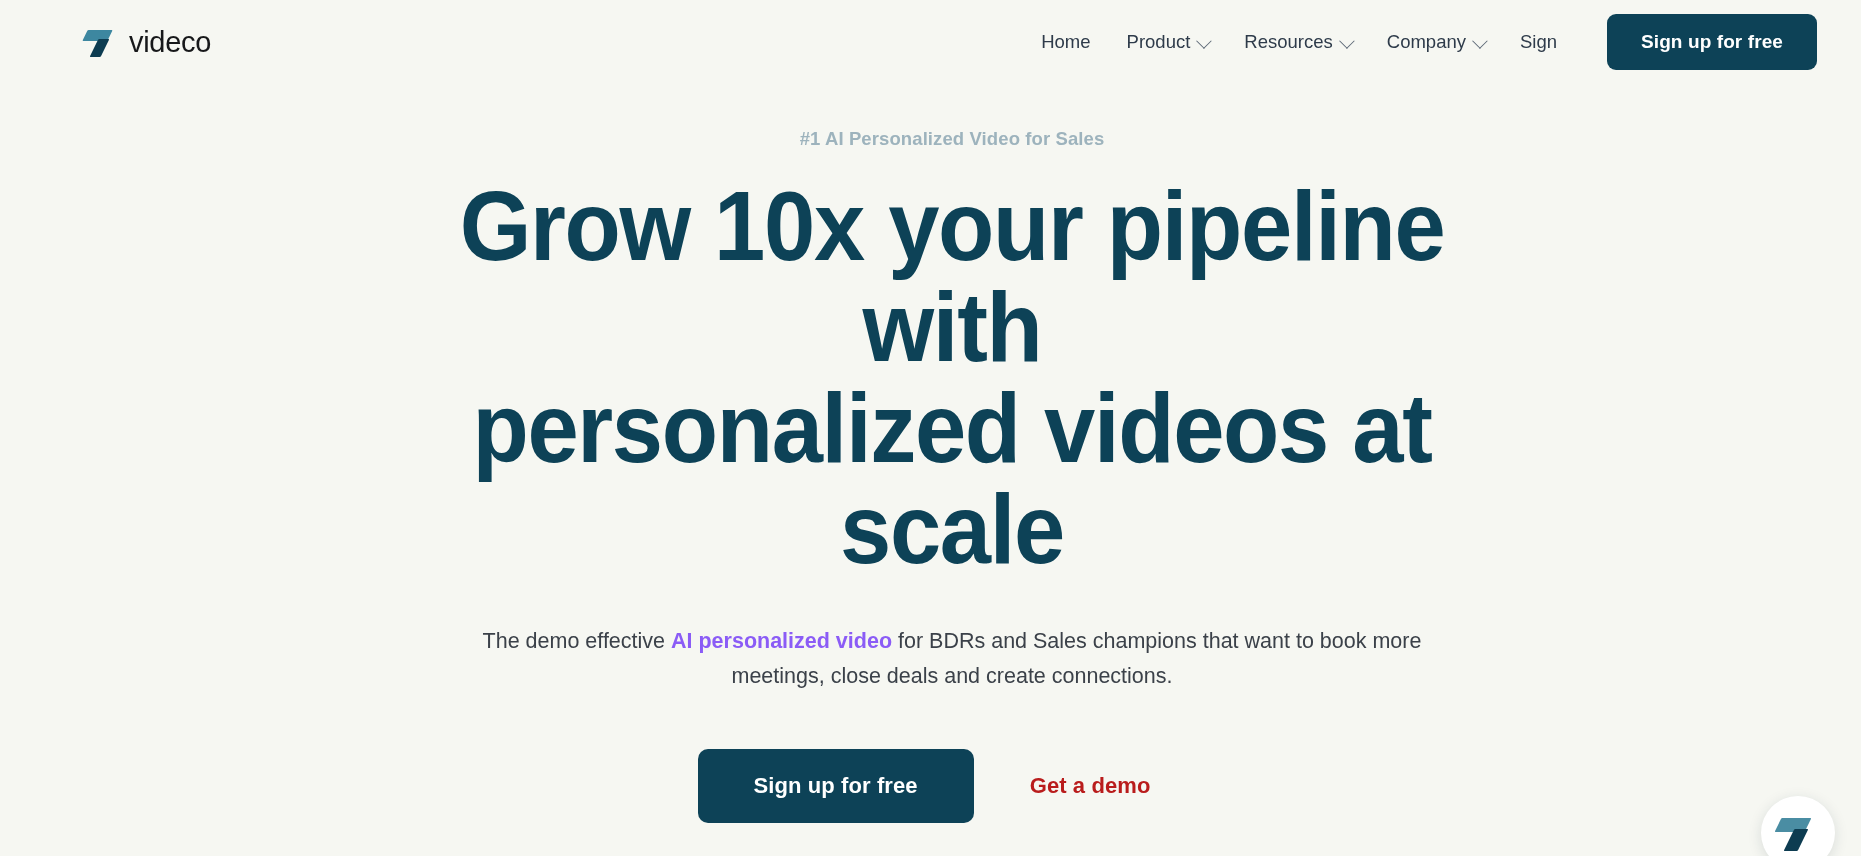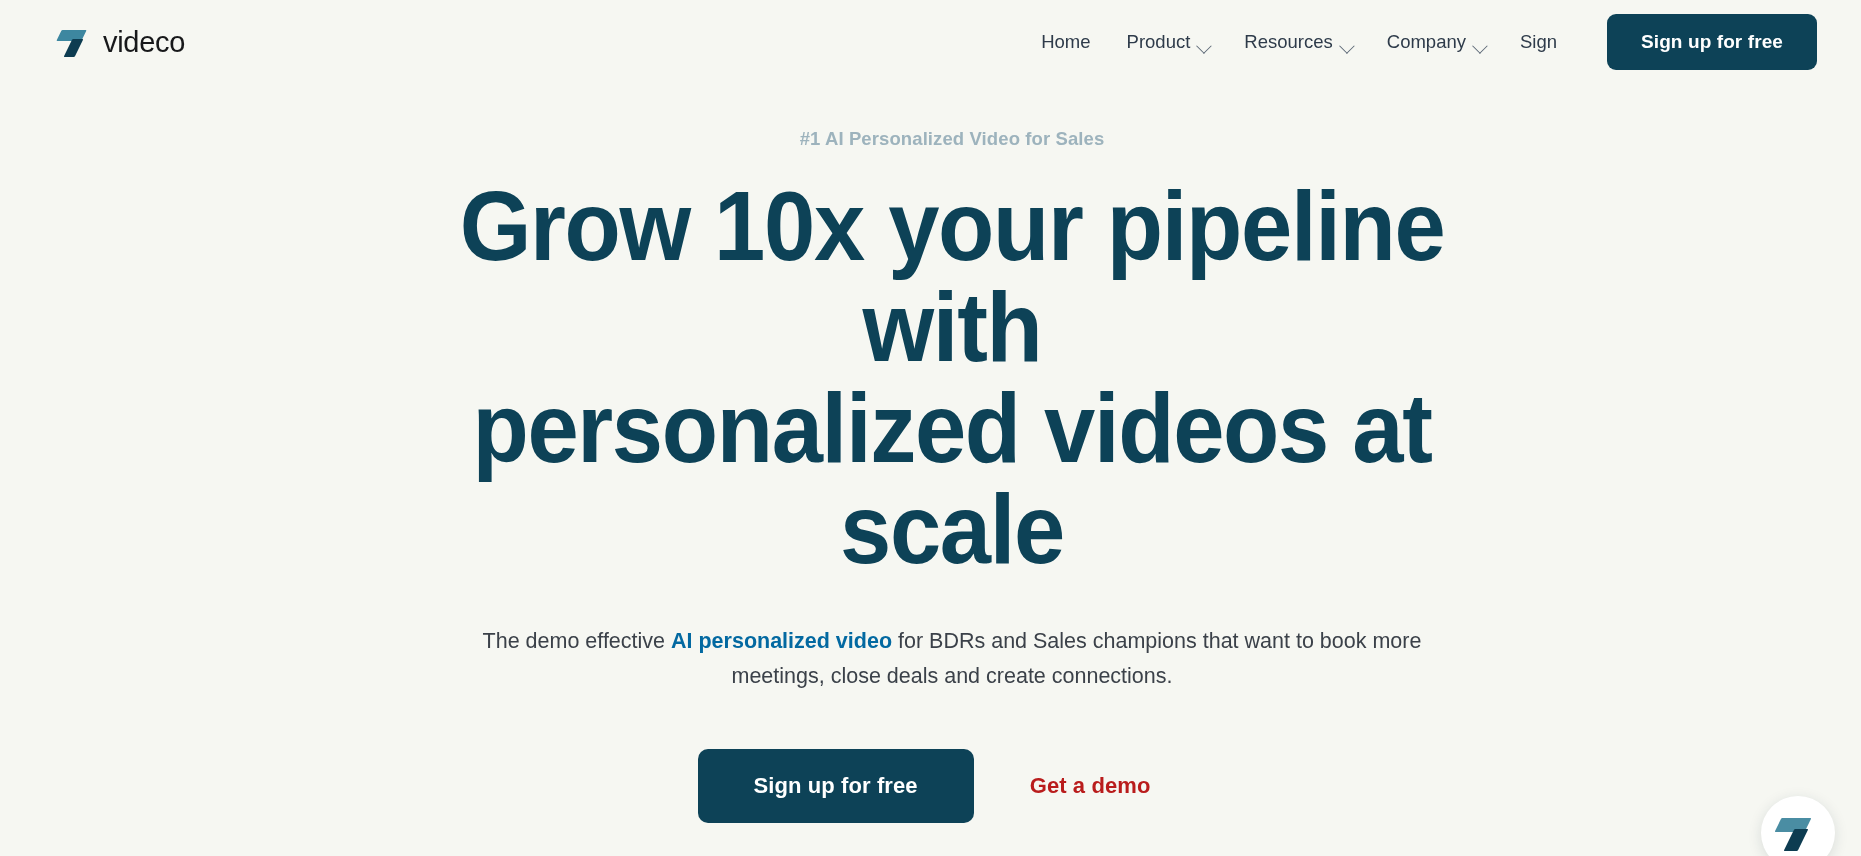--- a/index.html
+++ b/index.html
@@ -15,21 +15,21 @@
     font-family: "Liberation Sans", sans-serif;
     color: #133e52;
     position: relative;
   }
 
   
   .site-header {
     height: 84px;
     display: flex;
     align-items: center;
-    padding: 0 44px 0 58px;
+    padding: 0 44px 0 84px;
     position: relative;
   }
 
   .brand {
     display: flex;
     align-items: center;
     gap: 11px;
     cursor: pointer;
   }
   .brand-mark {
@@ -62,21 +62,21 @@
   }
 
   .main-nav {
     margin-left: auto;
     display: flex;
     align-items: center;
     gap: 0;
   }
   .nav-item {
     display: flex;
-    align-items: flex-end;
+    align-items: center;
     gap: 7px;
     padding: 8px 18px;
     font-size: 18.5px;
     color: #2e3b4a;
     cursor: pointer;
     white-space: nowrap;
   }
   .chev {
     display: inline-block;
     width: 11px; height: 11px;
@@ -127,21 +127,21 @@
   }
 
   .hero-sub {
     margin: 44px auto 0;
     max-width: 1020px;
     font-size: 21.5px;
     line-height: 1.62;
     color: #3b4149;
     font-weight: 400;
   }
-  .hero-sub b { font-weight: bold; color: #0369a1; }
+  .hero-sub b { font-weight: bold; color: #8b5cf6; }
 
   .cta-row {
     margin-top: 56px;
     display: flex;
     align-items: center;
     justify-content: center;
     gap: 0;
   }
   .btn-signup-hero {
     background: #0d4257;

